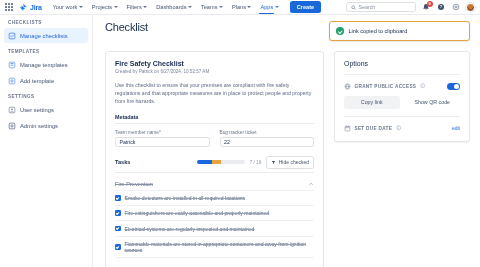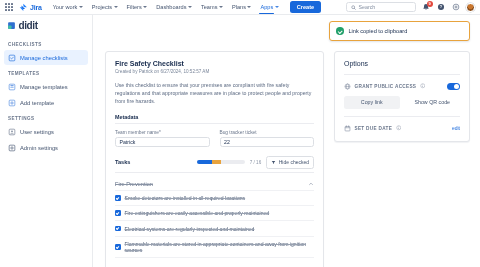--- a/index.html
+++ b/index.html
@@ -301,27 +301,20 @@
     </div>
 
     <div class="avatar"></div>
   </div>
 </div>
 
 <div id="shell">
 
   <div id="sidebar">
 
-    <div class="brand">
-      <svg class="brand-mark" viewBox="0 0 24 24">
-        <rect x="3" y="3" width="18" height="18" rx="2.5" fill="#2F6FD0"></rect>
-        <rect x="3" y="12" width="9" height="9" rx="2" fill="#3FC0A6"></rect>
-      </svg>
-      <span class="brand-name">didit</span>
-    </div>
 
     <div class="side-section">CHECKLISTS</div>
     <div class="side-item selected">
       <svg class="side-ico" viewBox="0 0 24 24">
         <rect x="3.5" y="3.5" width="17" height="17" rx="2.6" fill="none" stroke="#1868DB" stroke-width="1.9"></rect>
         <path d="M8 12.3l2.6 2.6L16.2 9.3" fill="none" stroke="#1868DB" stroke-width="1.9" stroke-linecap="round" stroke-linejoin="round"></path>
       </svg>
       <span>Manage checklists</span>
     </div>
 
@@ -356,20 +349,21 @@
         <rect x="3.5" y="3.5" width="17" height="17" rx="2.6" fill="none" stroke="#44546F" stroke-width="1.9"></rect>
         <circle cx="12" cy="12" r="3.4" fill="none" stroke="#44546F" stroke-width="1.9"></circle>
       </svg>
       <span>Admin settings</span>
     </div>
   </div>
 
   <div id="main">
 
     <div class="main-head">
+      <div class="page-title">Checklist</div>
 
       <div class="flag">
         <div class="flag-ico"></div>
         <div class="flag-text">Link copied to clipboard</div>
       </div>
     </div>
 
     <div class="content-row">
 
       <div class="card">

